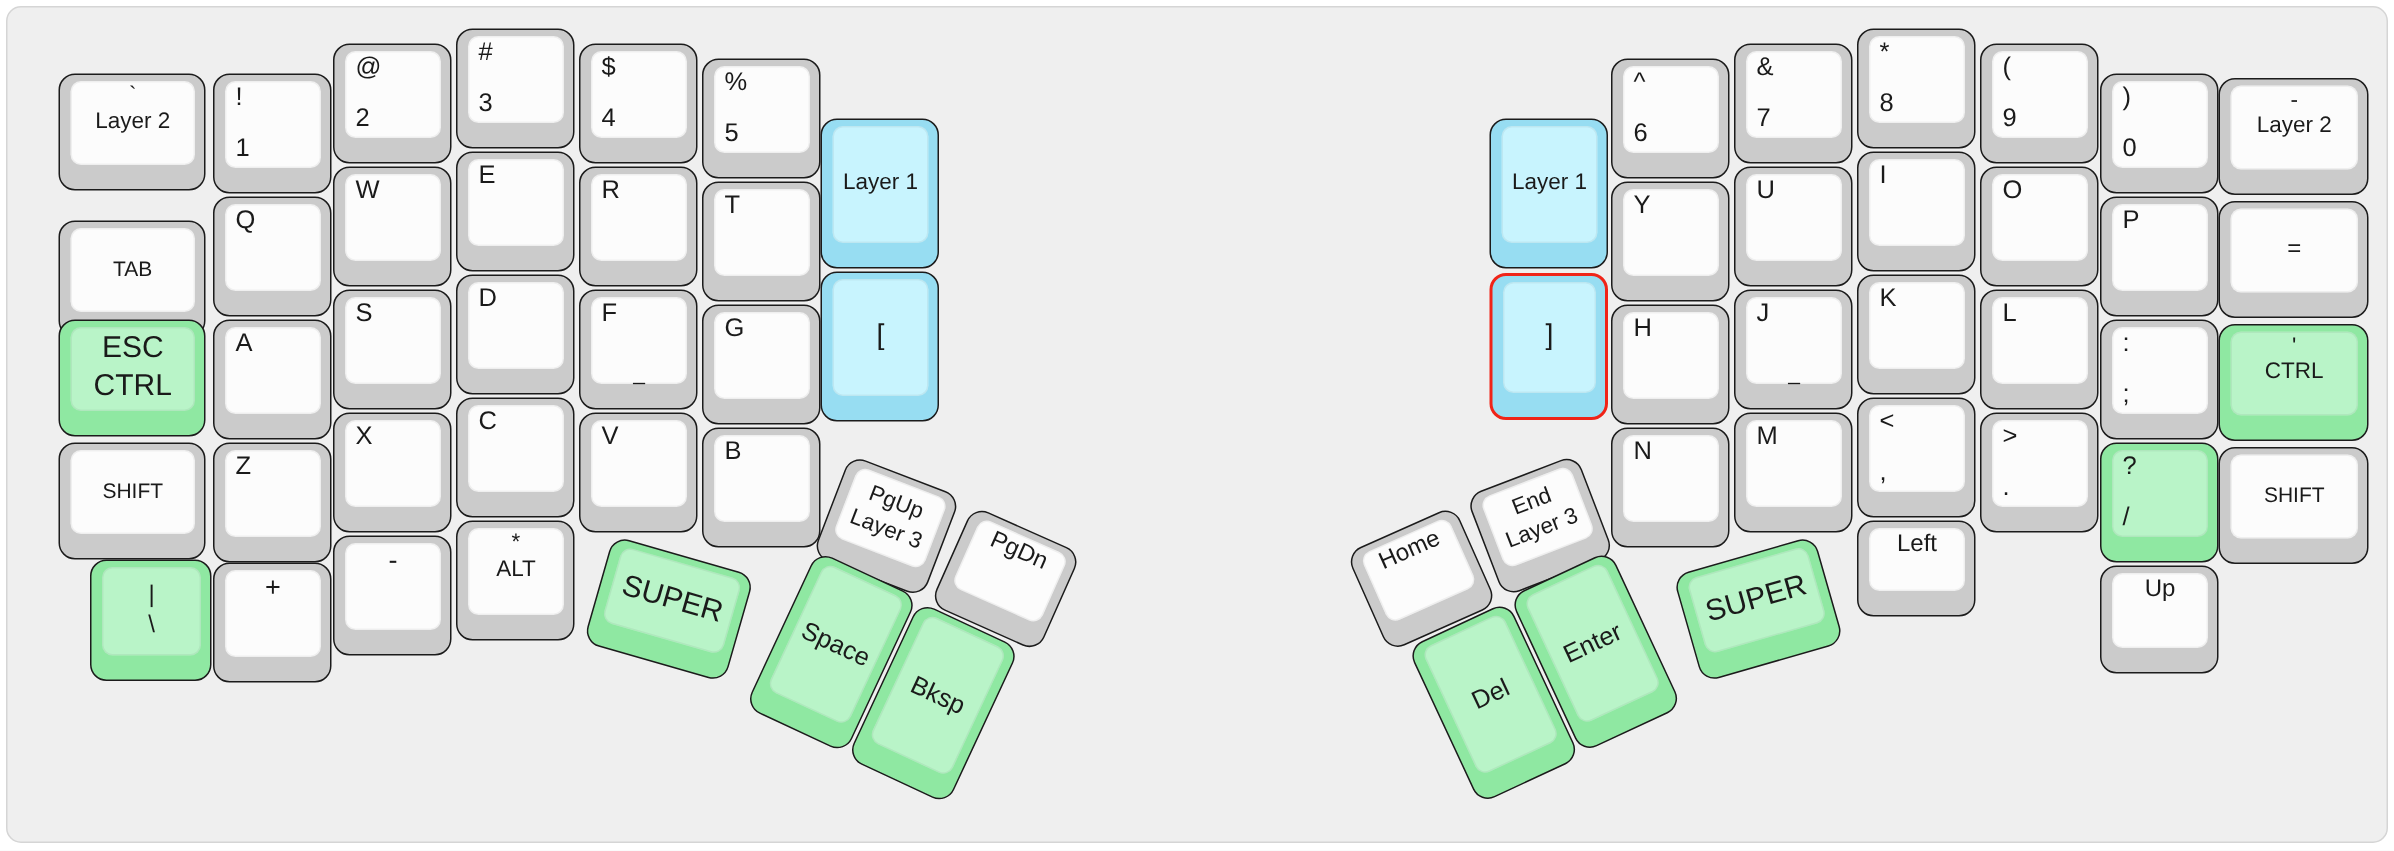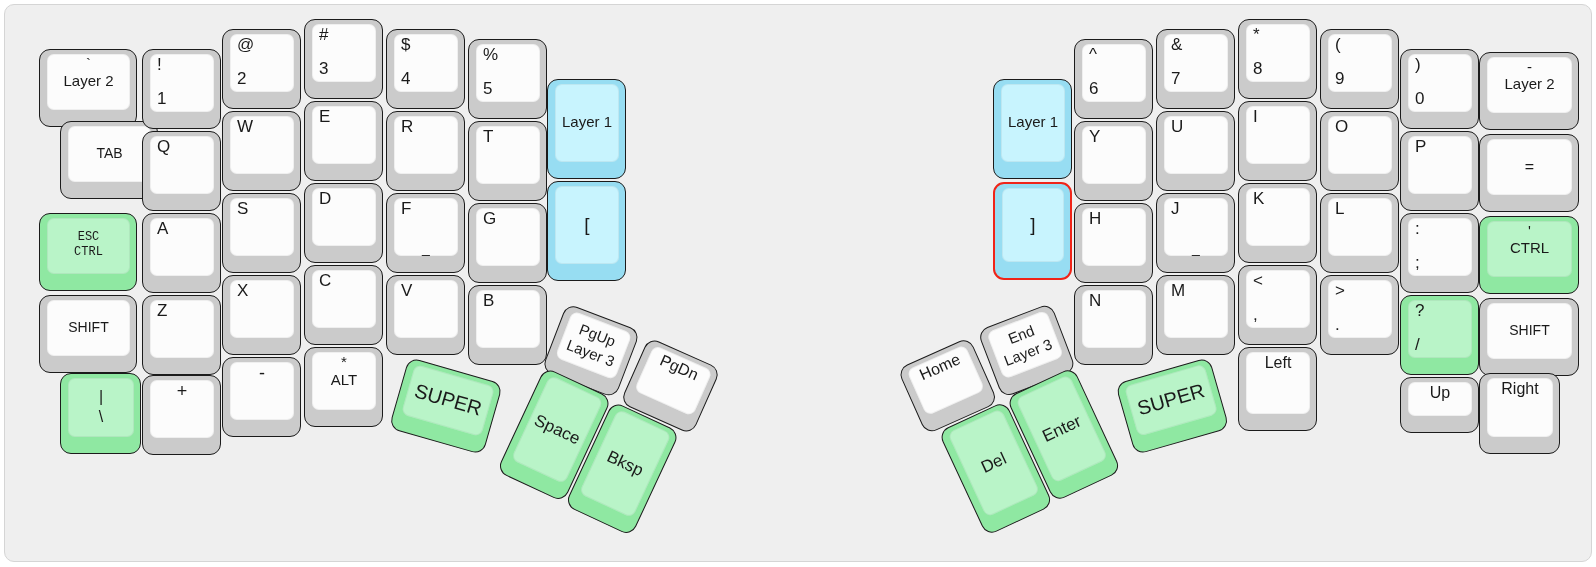--- a/index.html
+++ b/index.html
@@ -30,30 +30,30 @@
 <div class="stage" style="--panel-bg: #efefef; --panel-border: #d5d5d5; --key-border: #1b1b1b; --selected-border: #f02418; --gray-outer: #cbcbcb; --gray-inner: #fcfcfc; --green-outer: #8fe8a2; --green-inner: #b9f4c8; --blue-outer: #97ddf2; --blue-inner: #c8f4fe; color: rgb(26, 26, 26);">
   <div class="board">
       <div class="key gray" style="left: 34px; top: 44px; width: 98px; height: 78px;">
         <div class="cap">
           <span class="tc">`</span>
           <div class="ctr">
             <div>Layer 2</div>
           </div>
         </div>
       </div>
-      <div class="key gray" style="left: 34px; top: 116px; width: 98px; height: 78px; margin-left: 21px;">
+      <div class="key gray" style="left: 34px; top: 142px; width: 98px; height: 78px;">
         <div class="cap">
           <div class="ctr" style="font-size: 14px;">
             <div>TAB</div>
           </div>
         </div>
       </div>
       <div class="key green" style="left: 34px; top: 208px; width: 98px; height: 78px;">
         <div class="cap">
-          <div class="ctr" style="font-size: 12px; font-family: Liberation Mono, monospace;">
+          <div class="ctr" style="font-size: 20px;">
             <div>ESC</div>
             <div>CTRL</div>
           </div>
         </div>
       </div>
       <div class="key gray" style="left: 34px; top: 290px; width: 98px; height: 78px;">
         <div class="cap">
           <div class="ctr" style="font-size: 14px;">
             <div>SHIFT</div>
           </div>
@@ -311,21 +311,21 @@
         <div class="cap">
           <span class="tl">K</span>
         </div>
       </div>
       <div class="key gray" style="left: 1233px; top: 260px; width: 79px; height: 80px;">
         <div class="cap">
           <span class="tl">&lt;</span>
           <span class="bl">,</span>
         </div>
       </div>
-      <div class="key gray" style="left: 1233px; top: 342px; width: 79px; height: 84px;">
+      <div class="key gray" style="left: 1233px; top: 342px; width: 79px; height: 64px;">
         <div class="cap">
           <span class="tc" style="font-size: 16px;">Left</span>
         </div>
       </div>
       <div class="key gray" style="left: 1315px; top: 24px; width: 79px; height: 80px;">
         <div class="cap">
           <span class="tl">(</span>
           <span class="bl">9</span>
         </div>
       </div>
@@ -361,21 +361,21 @@
           <span class="tl">:</span>
           <span class="bl">;</span>
         </div>
       </div>
       <div class="key green" style="left: 1395px; top: 290px; width: 79px; height: 80px;">
         <div class="cap">
           <span class="tl">?</span>
           <span class="bl">/</span>
         </div>
       </div>
-      <div class="key gray" style="left: 1395px; top: 372px; width: 79px; height: 56px;">
+      <div class="key gray" style="left: 1395px; top: 372px; width: 79px; height: 72px;">
         <div class="cap">
           <span class="tc" style="font-size: 16px;">Up</span>
         </div>
       </div>
       <div class="key gray" style="left: 1474px; top: 47px; width: 100px; height: 78px;">
         <div class="cap">
           <span class="tc">-</span>
           <div class="ctr">
             <div>Layer 2</div>
           </div>
@@ -394,25 +394,20 @@
           <div class="ctr">
             <div>CTRL</div>
           </div>
         </div>
       </div>
       <div class="key gray" style="left: 1474px; top: 293px; width: 100px; height: 78px;">
         <div class="cap">
           <div class="ctr" style="font-size: 14px;">
             <div>SHIFT</div>
           </div>
-        </div>
-      </div>
-      <div class="key gray" style="left: 1474px; top: 368px; width: 81px; height: 81px;">
-        <div class="cap">
-          <span class="tc" style="font-size: 16px;">Right</span>
         </div>
       </div>
       <div class="key gray" style="left: 892px; top: 364px; width: 79px; height: 72px; transform: rotate(-24deg);">
         <div class="cap">
           <span class="tc" style="font-size: 16px;">Home</span>
         </div>
       </div>
       <div class="key gray" style="left: 972px; top: 326px; width: 79px; height: 72px; transform: rotate(-21deg);">
         <div class="cap">
           <div class="ctr">

